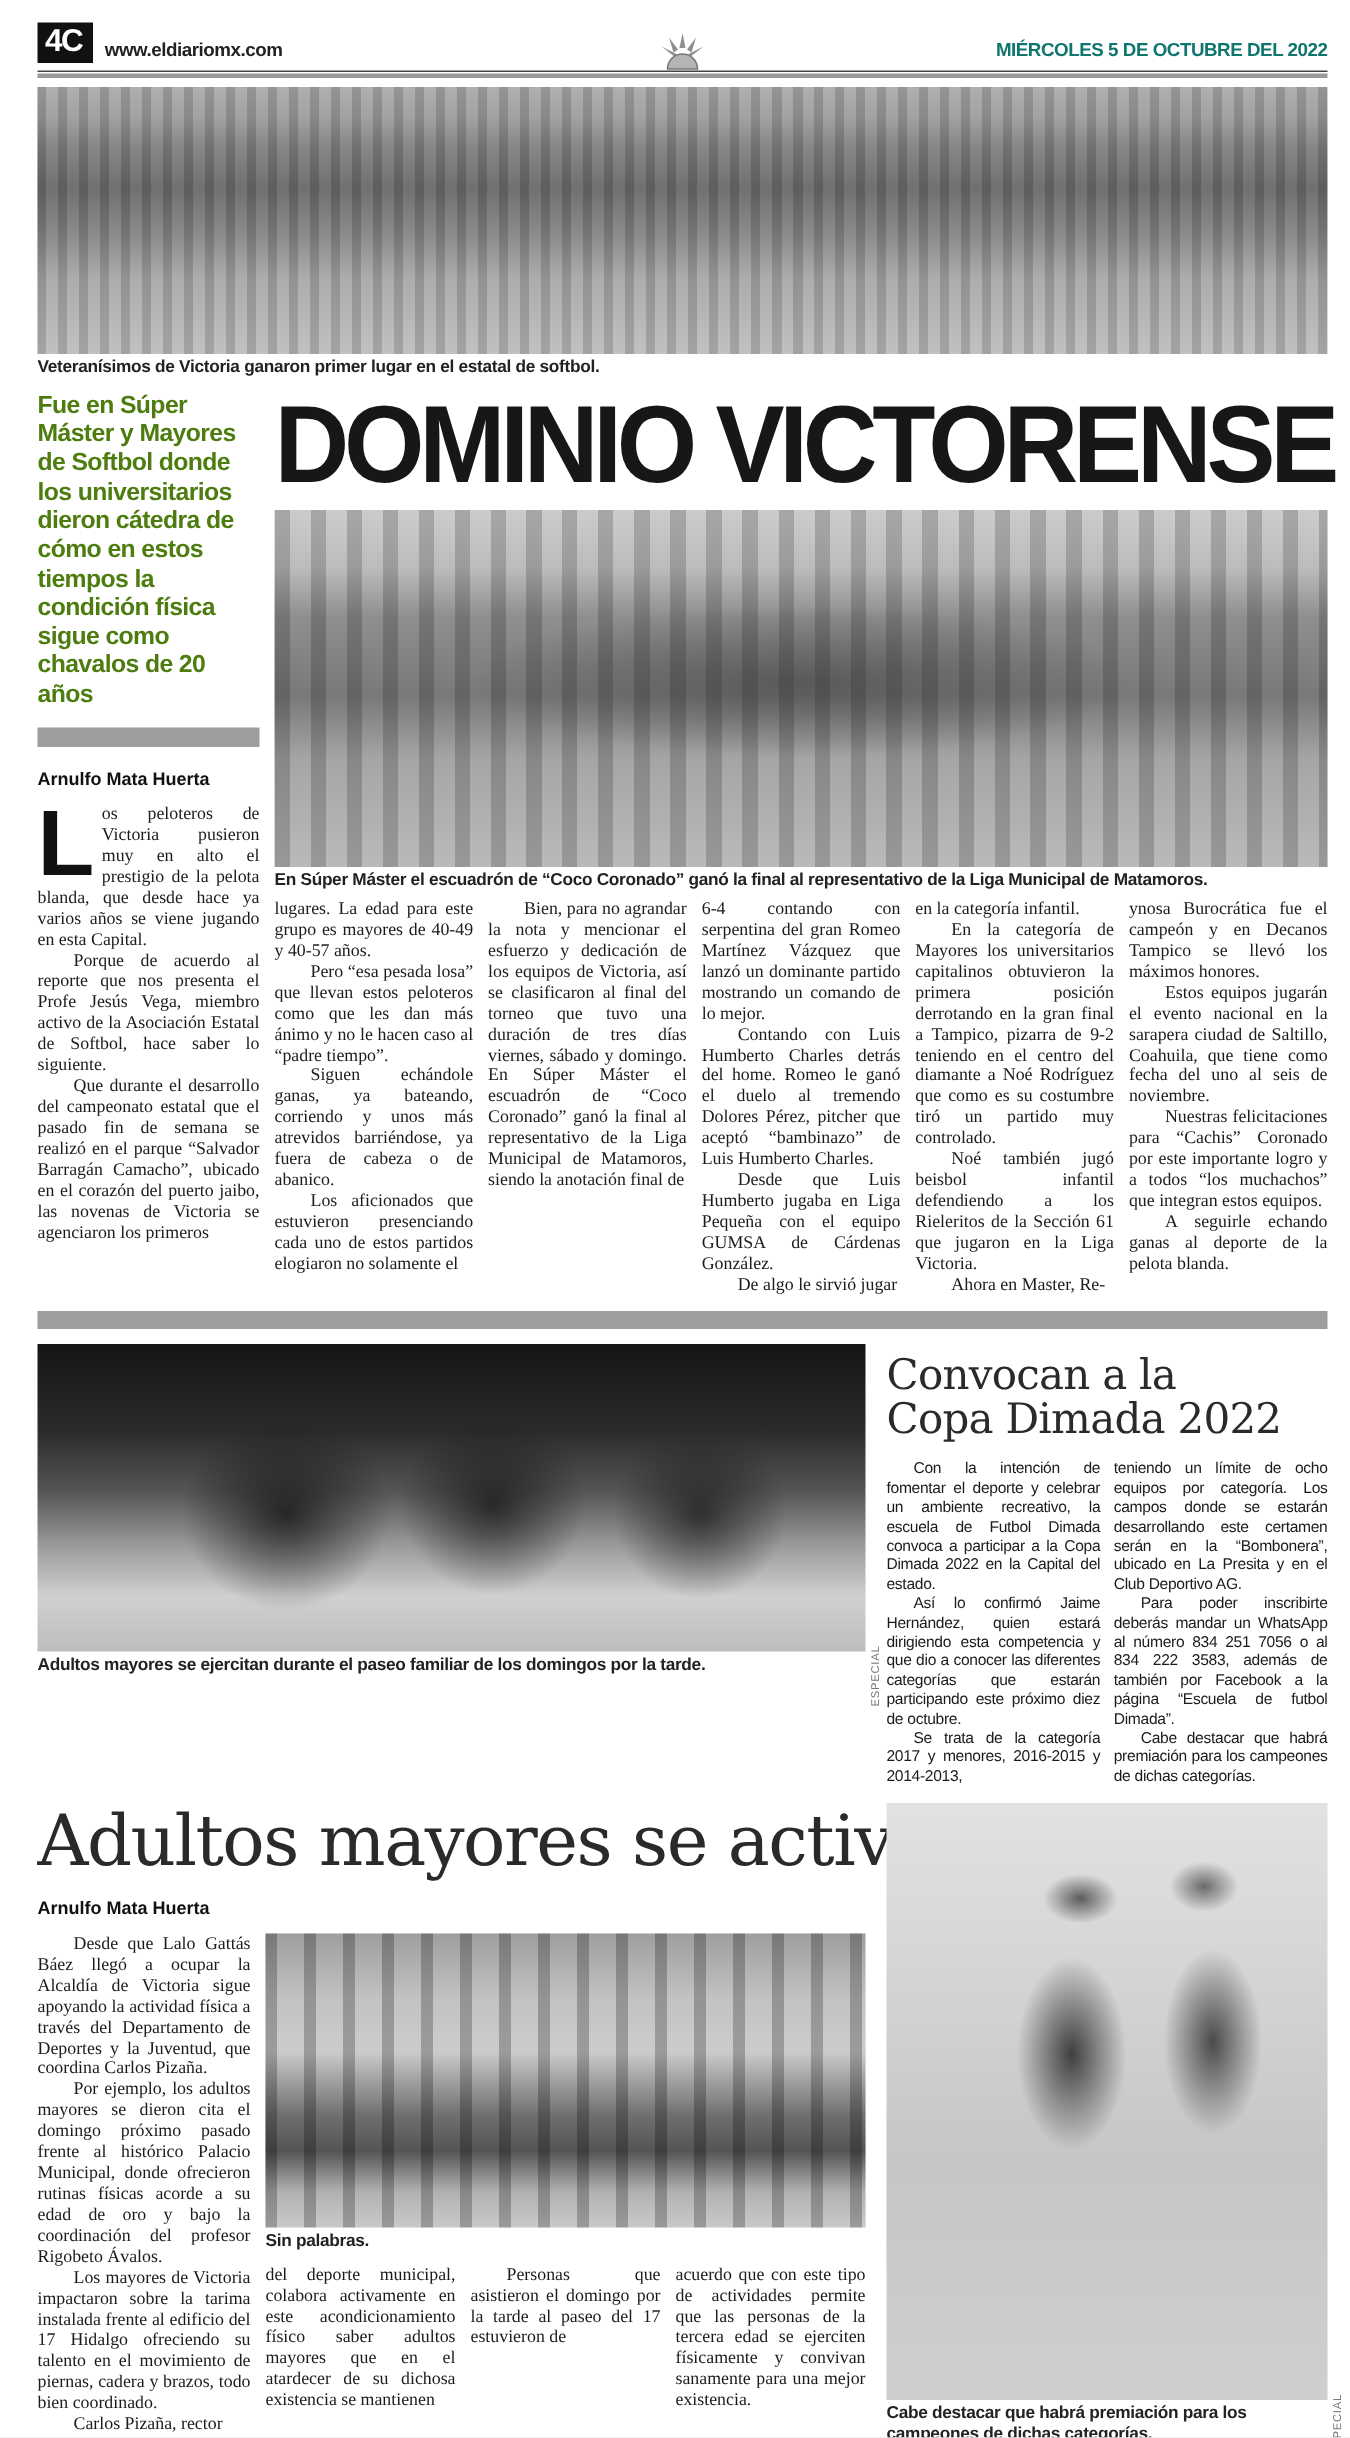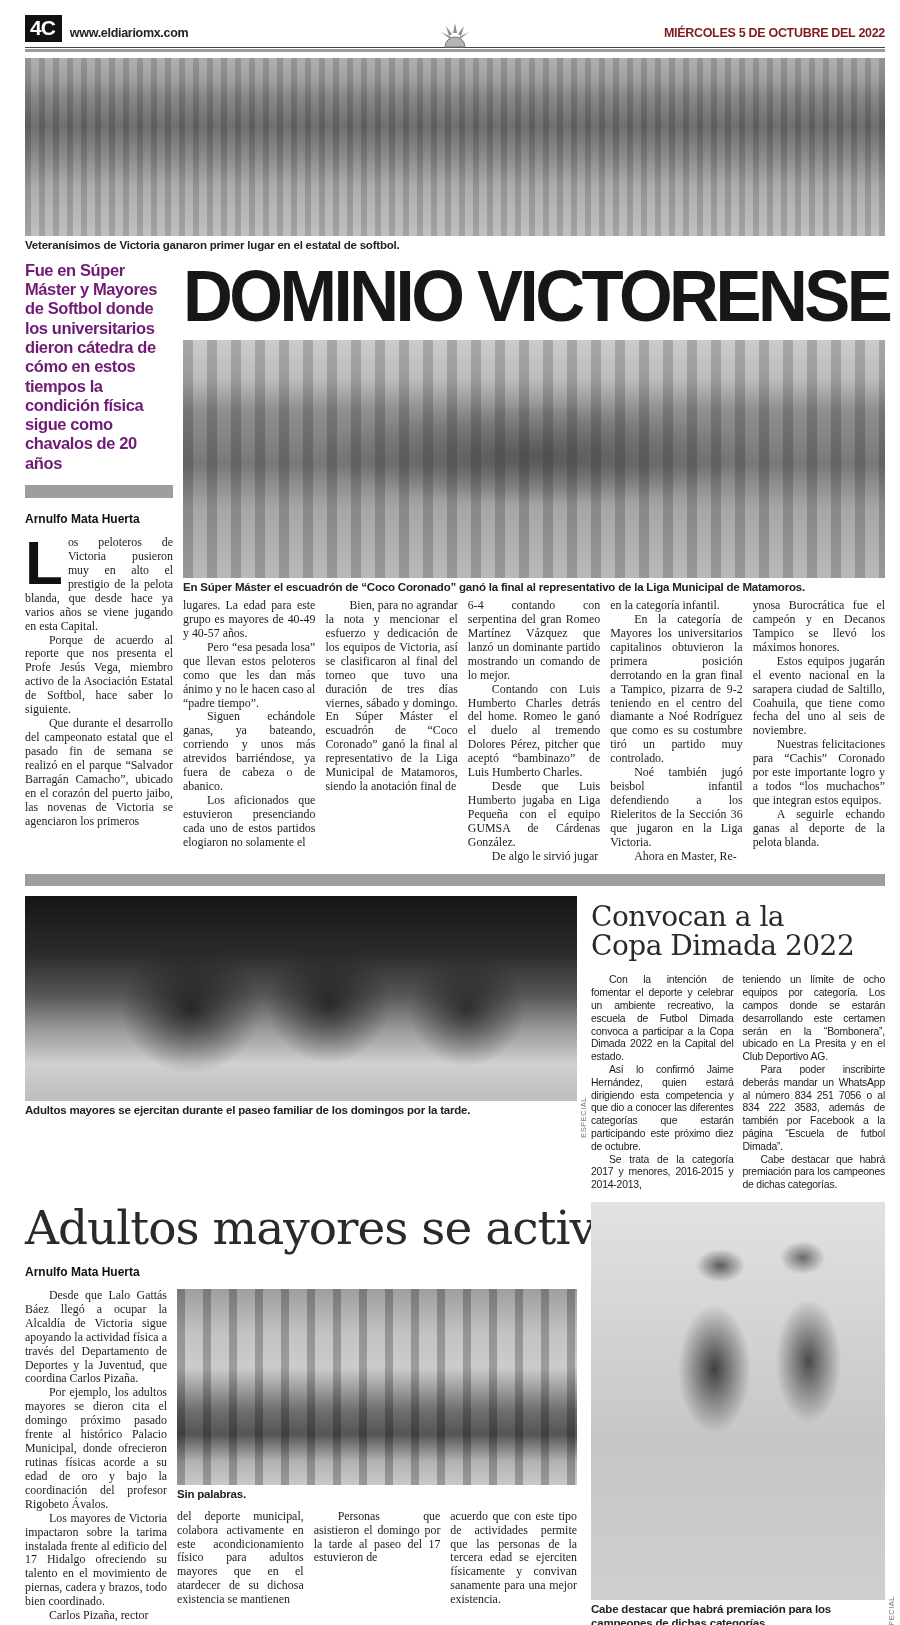--- a/index.html
+++ b/index.html
@@ -8,21 +8,21 @@
   .page { width:900px; height:1625px; background:#ffffff; padding:8px 15px 0 25px; overflow:hidden; position:relative; }
 
   
   .masthead { display:flex; align-items:flex-end; justify-content:space-between; height:40px; position:relative;
               border-bottom:1px solid #444; padding-bottom:5px; }
   .masthead:after { content:""; position:absolute; left:0; right:0; bottom:-5px; height:3px; background:#9a9a9a; }
   .page-num { background:#111; color:#fff; font-family:"Liberation Sans",sans-serif; font-weight:700;
               font-size:21px; padding:1px 7px 2px 5px; letter-spacing:-1px; }
   .mast-left { display:flex; align-items:flex-end; gap:8px; }
   .site-url { font-family:"Liberation Sans",sans-serif; font-weight:700; font-size:12.5px; color:#222; letter-spacing:-0.3px; padding-bottom:2px;}
-  .mast-date { font-family:"Liberation Sans",sans-serif; font-weight:700; font-size:12.5px; color:#7f1d1d; letter-spacing:-0.3px; padding-bottom:2px;}
+  .mast-date { font-family:"Liberation Sans",sans-serif; font-weight:700; font-size:12.5px; color:#0f766e; letter-spacing:-0.3px; padding-bottom:2px;}
   .sun-wrap { position:absolute; left:50%; transform:translateX(-50%); bottom:-6px; }
 
   
   .photo { position:relative; width:100%; }
   .photo-top { height:178px;
     background:
       repeating-linear-gradient(90deg, rgba(40,40,40,.25) 0 6px, rgba(120,120,120,.15) 6px 14px),
       linear-gradient(180deg,#b9b9b9 0%,#a8a8a8 12%,#8a8a8a 22%,#6f6f6f 38%,#8e8e8e 55%,#b6b6b6 72%,#cdcdcd 100%);
   }
   .photo-team { height:238px;
@@ -56,21 +56,21 @@
 
   
   .caption { font-family:"Liberation Sans",sans-serif; font-weight:700; font-size:11.5px; color:#222;
              letter-spacing:-0.2px; margin:3px 0 8px 0; line-height:1.2; }
   .byline { font-family:"Liberation Sans",sans-serif; font-weight:700; font-size:12px; color:#111; margin:14px 0 10px 0; }
 
   
   .a1-zone { display:flex; gap:10px; margin-top:2px; }
   .left-rail { width:148px; flex:none; }
   .deck { font-family:"Liberation Sans",sans-serif; font-weight:700; font-size:16.5px; line-height:1.17;
-          color:#701a75; letter-spacing:-0.4px; }
+          color:#4d7c0f; letter-spacing:-0.4px; }
   .bar { background:#9e9e9e; height:12px; width:100%; }
   .rail-bar { margin:12px 0 2px 0; height:13px; }
   .a1-right { flex:1; min-width:0; }
   .headline1 { font-family:"Liberation Sans",sans-serif; font-weight:700; font-size:69px; color:#171717;
                letter-spacing:-3.5px; line-height:.92; transform:scaleY(1.06); transform-origin:top left;
                white-space:nowrap; margin:2px 0 14px 0; }
   .bodycols { display:flex; gap:10px; margin-top:2px; }
   .bcol { flex:1; min-width:0; }
   .para { font-size:11.9px; line-height:1.17; text-align:justify; color:#1b1b1b; text-indent:24px; }
   .para.noindent { text-indent:0; }
@@ -158,21 +158,21 @@
         </div>
         <div class="bcol">
           <p class="para noindent">6-4 contando con serpentina del gran Romeo Martínez Vázquez que lanzó un dominante partido mostrando un comando de lo mejor.</p>
           <p class="para">Contando con Luis Humberto Charles detrás del home. Romeo le ganó el duelo al tremendo Dolores Pérez, pitcher que aceptó “bambinazo” de Luis Humberto Charles.</p>
           <p class="para">Desde que Luis Humberto jugaba en Liga Pequeña con el equipo GUMSA de Cárdenas González.</p>
           <p class="para">De algo le sirvió jugar</p>
         </div>
         <div class="bcol">
           <p class="para noindent">en la categoría infantil.</p>
           <p class="para">En la categoría de Mayores los universitarios capitalinos obtuvieron la primera posición derrotando en la gran final a Tampico, pizarra de 9-2 teniendo en el centro del diamante a Noé Rodríguez que como es su costumbre tiró un partido muy controlado.</p>
-          <p class="para">Noé también jugó beisbol infantil defendiendo a los Rieleritos de la Sección 36 que jugaron en la Liga Victoria.</p>
+          <p class="para">Noé también jugó beisbol infantil defendiendo a los Rieleritos de la Sección 61 que jugaron en la Liga Victoria.</p>
           <p class="para">Ahora en Master, Re-</p>
         </div>
         <div class="bcol">
           <p class="para noindent">ynosa Burocrática fue el campeón y en Decanos Tampico se llevó los máximos honores.</p>
           <p class="para">Estos equipos jugarán el evento nacional en la sarapera ciudad de Saltillo, Coahuila, que tiene como fecha del uno al seis de noviembre.</p>
           <p class="para">Nuestras felicitaciones para “Cachis” Coronado por este importante logro y a todos “los muchachos” que integran estos equipos.</p>
           <p class="para">A seguirle echando ganas al deporte de la pelota blanda.</p>
         </div>
       </div>
     </div>
@@ -218,21 +218,21 @@
           <p class="para">Por ejemplo, los adultos mayores se dieron cita el domingo próximo pasado frente al histórico Palacio Municipal, donde ofrecieron rutinas físicas acorde a su edad de oro y bajo la coordinación del profesor Rigobeto Ávalos.</p>
           <p class="para">Los mayores de Victoria impactaron sobre la tarima instalada frente al edificio del 17 Hidalgo ofreciendo su talento en el movimiento de piernas, cadera y brazos, todo bien coordinado.</p>
           <p class="para">Carlos Pizaña, rector</p>
 
         </div>
         <div class="low-mid">
           <div class="photo photo-palacio"></div>
           <div class="caption caption-tight">Sin palabras.</div>
           <div class="threecols">
             <div class="bcol">
-              <p class="para noindent">del deporte municipal, colabora activamente en este acondicionamiento físico para adultos mayores que en el atardecer de su dichosa existencia se mantienen</p>
+              <p class="para noindent">del deporte municipal, colabora activamente en este acondicionamiento físico saber adultos mayores que en el atardecer de su dichosa existencia se mantienen</p>
             </div>
             <div class="bcol">
               <p class="para">Personas que asistieron el domingo por la tarde al paseo del 17 estuvieron de</p>
             </div>
             <div class="bcol">
               <p class="para noindent">acuerdo que con este tipo de actividades permite que las personas de la tercera edad se ejerciten físicamente y convivan sanamente para una mejor existencia.</p>
             </div>
           </div>
         </div>
       </div>

